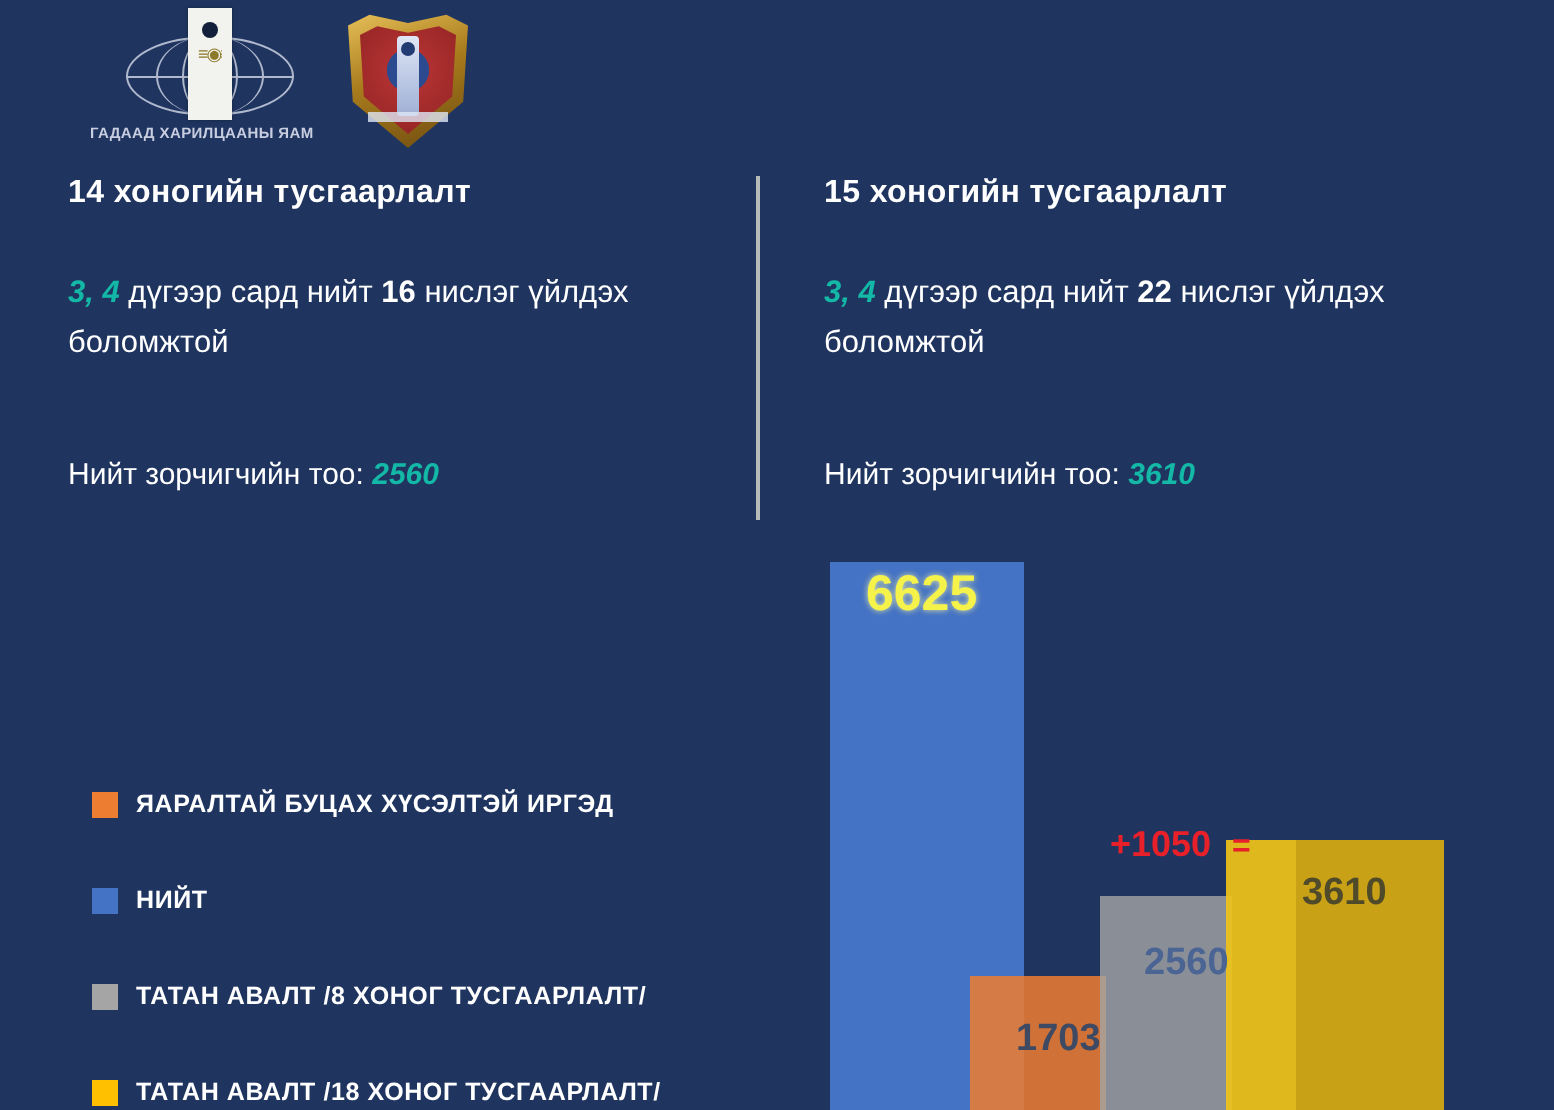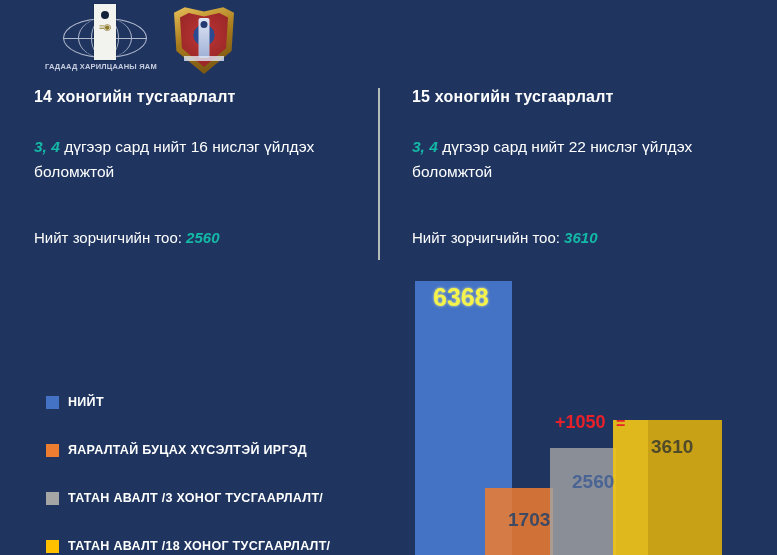--- a/index.html
+++ b/index.html
@@ -147,21 +147,21 @@
   .col .flights {
     margin-top: 28px;
     font-size: 15.5px;
     line-height: 25px;
   }
   .col .pax {
     margin-top: 45px;
     font-size: 15px;
   }
   .hl { color: #14b8a6; font-weight: bold; font-style: italic; }
-  .hlw { color: #ffffff; font-weight: normal; }
+  .hlw { color: #ffffff; font-weight: bold; }
 
   #divider {
     position: absolute;
     left: 378px; top: 88px;
     width: 1.5px; height: 172px;
     background: #cfd4c9;
     opacity: .85;
   }
 
   
@@ -264,45 +264,45 @@
     <div class="flights">
       <span class="hl">3, 4</span><span> дүгээр сард нийт </span><span class="hlw">22</span><span> нислэг үйлдэх боломжтой</span>
     </div>
     <div class="pax">
       <span>Нийт зорчигчийн тоо: </span><span class="hl">3610</span>
     </div>
   </div>
 
   <div id="legend">
     <div class="legend-row">
+      <span class="legend-swatch" style="background:#ED7D31"></span>
+      <span class="legend-label">ЯАРАЛТАЙ  БУЦАХ  ХҮСЭЛТЭЙ ИРГЭД</span>
+    </div>
+    <div class="legend-row">
       <span class="legend-swatch" style="background:#4472C4"></span>
       <span class="legend-label">НИЙТ</span>
     </div>
     <div class="legend-row">
-      <span class="legend-swatch" style="background:#ED7D31"></span>
-      <span class="legend-label">ЯАРАЛТАЙ  БУЦАХ  ХҮСЭЛТЭЙ ИРГЭД</span>
-    </div>
-    <div class="legend-row">
       <span class="legend-swatch" style="background:#A5A5A5"></span>
-      <span class="legend-label">ТАТАН АВАЛТ /3 ХОНОГ ТУСГААРЛАЛТ/</span>
+      <span class="legend-label">ТАТАН АВАЛТ /8 ХОНОГ ТУСГААРЛАЛТ/</span>
     </div>
     <div class="legend-row">
       <span class="legend-swatch" style="background:#FFC000"></span>
       <span class="legend-label">ТАТАН АВАЛТ /18 ХОНОГ ТУСГААРЛАЛТ/</span>
     </div>
   </div>
 
   <div id="chart">
     <div class="bar" id="bar-total"></div>
     <div class="bar" id="bar-urgent"></div>
     <div class="bar" id="bar-evac14"></div>
     <div class="bar" id="bar-evac10"></div>
     <div class="bar" id="bar-evac10b"></div>
 
-    <div class="bar-value" id="val-total">6368</div>
+    <div class="bar-value" id="val-total">6625</div>
     <div class="bar-value" id="val-urgent">1703</div>
     <div class="bar-value" id="val-evac14">2560</div>
     <div class="bar-value" id="val-evac10">3610</div>
 
     <div class="bar-value" id="val-delta">+1050</div>
     <div class="bar-value" id="val-eq">=</div>
   </div>
 
 </div>
 

